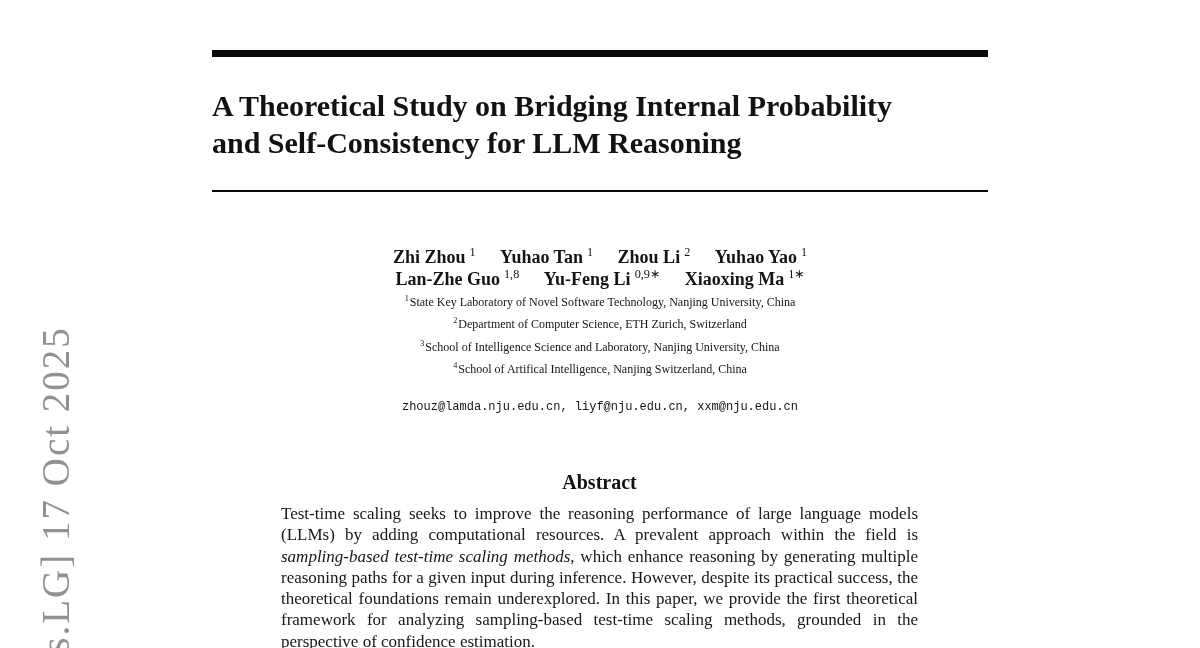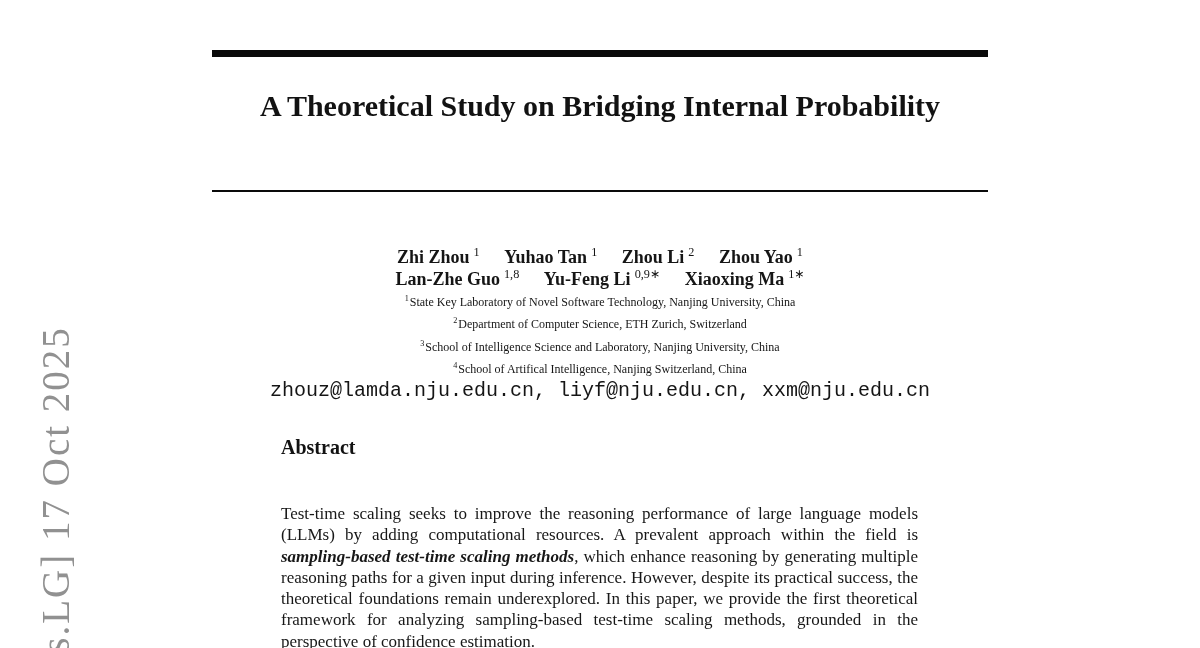--- a/index.html
+++ b/index.html
@@ -25,21 +25,20 @@
 
   .rule { position: absolute; left: 212px; width: 776px; background: #0a0a0a; }
   .rule.thick { top: 50px; height: 7px; }
   .rule.thin  { top: 190px; height: 2px; }
 
   .title {
     position: absolute;
     left: 212px;
     width: 776px;
     top: 87px;
-    text-align: center;
     font-weight: bold;
     font-size: 30px;
     line-height: 37px;
     color: #121212;
   }
   .title .tl { display: block; white-space: nowrap; }
 
   .meta {
     position: absolute;
     left: 150px;
@@ -55,69 +54,71 @@
     font-weight: normal;
     font-size: 68%;
     vertical-align: super;
     line-height: 0;
   }
   .author sup { margin-left: 4px; }
   .affil { font-size: 12px; }
   .affil sup { margin-right: 1px; }
   .emails {
     font-family: "Liberation Mono", monospace;
-    font-size: 20px;
+    font-size: 12px;
     letter-spacing: 0px;
+    margin-top: 16px;
   }
 
   .abstract-heading {
     position: absolute;
     left: 281px;
     width: 637px;
-    top: 436px;
-    text-align: left;
+    top: 471px;
+    text-align: center;
     font-size: 20px;
     font-weight: bold;
     color: #121212;
   }
 
   .abstract-body {
     position: absolute;
     left: 281px;
     width: 637px;
     top: 503px;
     font-size: 17px;
     line-height: 21.3px;
     text-align: justify;
     color: #171717;
   }
-  .abstract-body i { font-style: italic; font-weight: bold; }
+  .abstract-body i { font-style: italic; }
 </style>
 </head>
 <body>
 
 <div class="page">
 
   <div class="arxiv-stamp">cs.LG] 17 Oct 2025</div>
 
   <div class="rule thick"></div>
 
   <h1 class="title">
     <span class="tl">A Theoretical Study on Bridging Internal Probability</span>
+    <span class="tl">and Self-Consistency for LLM Reasoning</span>
   </h1>
 
   <div class="rule thin"></div>
 
   <div class="meta">
 
     <span class="mline authors-row">
       <span class="author"><span class="nm">Zhi Zhou</span><sup>1</sup></span>
       <span class="author"><span class="nm">Yuhao Tan</span><sup>1</sup></span>
       <span class="author"><span class="nm">Zhou Li</span><sup>2</sup></span>
-      <span class="author"><span class="nm">Zhou Yao</span><sup>1</sup></span>
+      <span class="author"><span class="nm">Yuhao Yao</span><sup>1</sup></span>
     </span>
 
     <span class="mline authors-row">
       <span class="author"><span class="nm">Lan-Zhe Guo</span><sup>1,8</sup></span>
       <span class="author"><span class="nm">Yu-Feng Li</span><sup>0,9∗</sup></span>
       <span class="author"><span class="nm">Xiaoxing Ma</span><sup>1∗</sup></span>
     </span>
 
     <span class="mline affil"><sup>1</sup><span>State Key Laboratory of Novel Software Technology, Nanjing University, China</span></span>
     <span class="mline affil"><sup>2</sup><span>Department of Computer Science, ETH Zurich, Switzerland</span></span>

